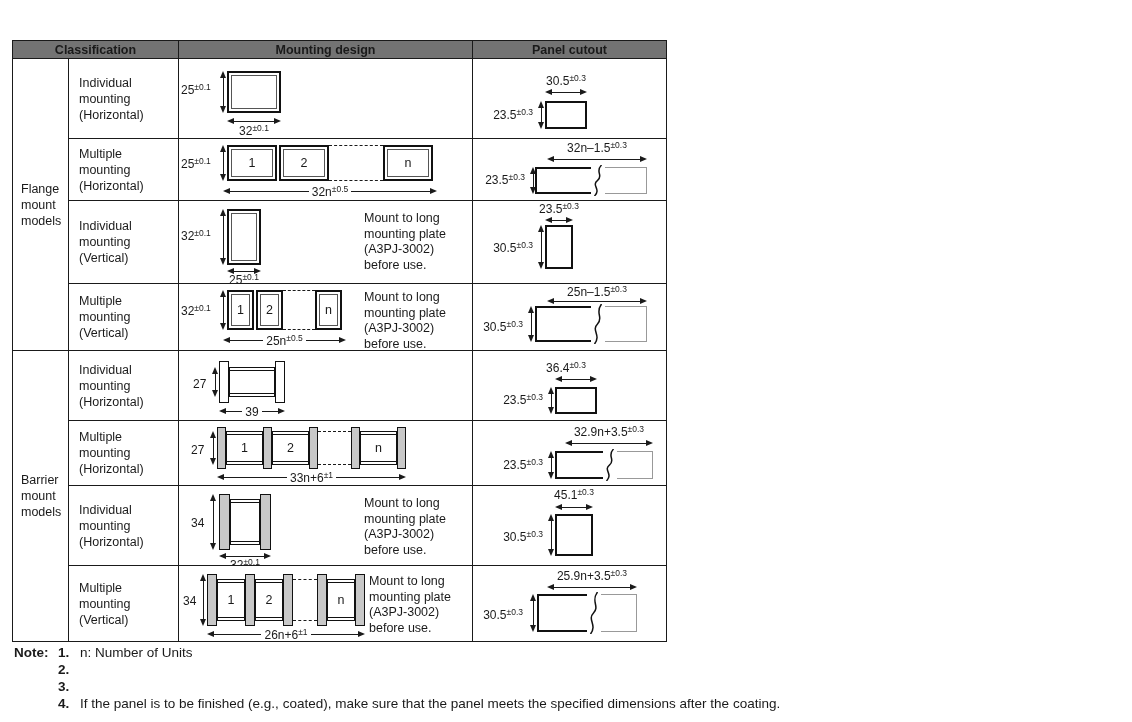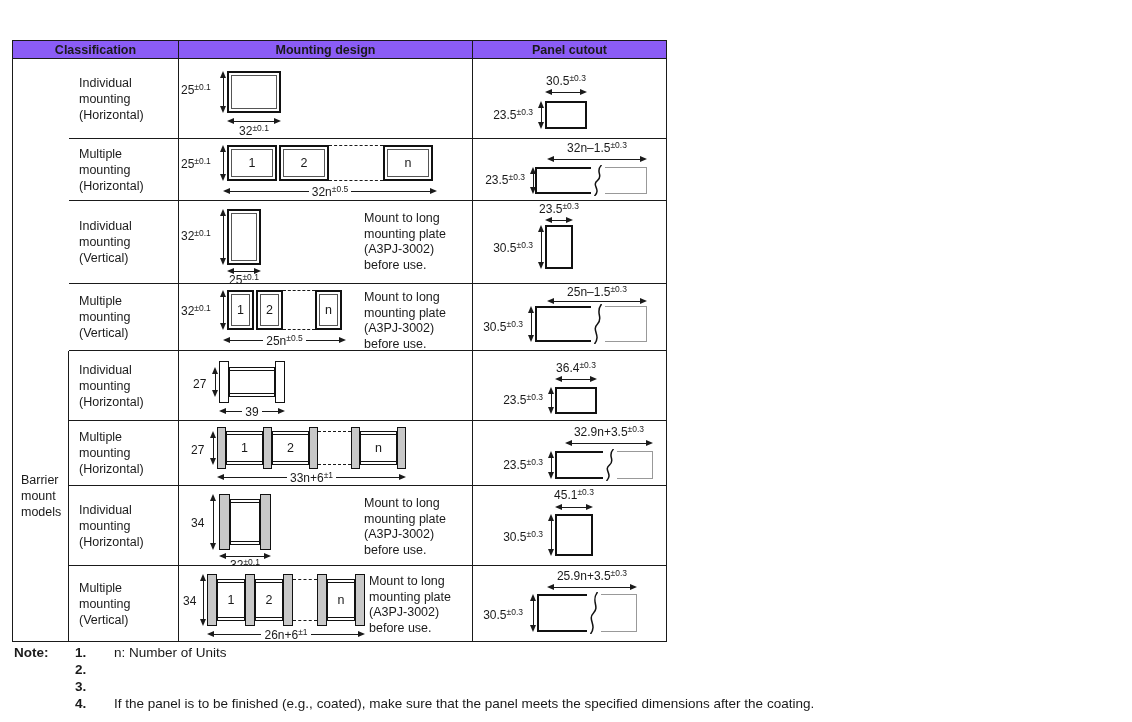--- a/index.html
+++ b/index.html
@@ -8,21 +8,21 @@
   .page { position:relative; width:1132px; height:722px; background:#fff; overflow:hidden; }
   .title { position:absolute; left:13px; top:8px; font-size:17.5px; font-weight:bold; letter-spacing:0.2px; }
 
   .tbl { position:absolute; left:12px; top:40px; display:grid;
          grid-template-columns:56px 110px 294px 193px;
          grid-template-rows:18px 80px 62px 83px 67px 70px 65px 80px 75px;
          border:1.5px solid #1a1a1a; background:#fff; }
   .c { position:relative; border-right:1px solid #1a1a1a; border-bottom:1px solid #1a1a1a; overflow:hidden; background:#fff; }
   .nbr { border-right:none; }
   .nbb { border-bottom:none; }
-  .hc { background:#8b5cf6; display:flex; align-items:center; justify-content:center;
+  .hc { background:#737373; display:flex; align-items:center; justify-content:center;
         font-size:12.5px; font-weight:bold; }
   .grp { display:flex; align-items:center; padding-left:8px; font-size:12.5px; line-height:1.28; }
   .cls { display:flex; align-items:center; padding:0 18px 0 10px; font-size:12.5px; line-height:1.28; }
 
   
   .dl { position:absolute; font-size:12px; white-space:nowrap; line-height:1; }
   .tol { font-size:8.5px; vertical-align:3.5px; }
   .tc { text-align:center; }
   .tr { text-align:right; }
   .dlc { font-size:12px; padding:0 3px; white-space:nowrap; line-height:1; background:#fff; }
@@ -54,36 +54,39 @@
 
   
   .cut  { position:absolute; border:2px solid #111; background:#fff; }
   .cutg { position:absolute; border:1px solid #999; border-left:none; background:#fff; }
   .wave { position:absolute; width:14px; background:#fff; }
   .wave svg { display:block; width:100%; height:100%; }
   .wave path { fill:none; stroke:#111; stroke-width:1.5; }
 
   
   .notes { position:absolute; left:14px; top:644px; font-size:13.5px; }
-  .nline { display:flex; line-height:17px;gap:17px; }
+  .nline { display:flex; line-height:17px; }
   .nlab { width:44px; font-weight:bold; }
   .nnum { width:22px; font-weight:bold; }
 </style>
 </head>
 <body>
 
 <div class="page">
 
 
   <div class="tbl">
 
     <div class="c hc" style="grid-area:1/1/2/3">Classification</div>
     <div class="c hc" style="grid-area:1/3">Mounting design</div>
     <div class="c hc nbr" style="grid-area:1/4">Panel cutout</div>
 
+    <div class="c grp" style="grid-area:2/1/6/2">
+      <span>Flange mount models</span>
+    </div>
     <div class="c grp nbb" style="grid-area:6/1/10/2">
       <span>Barrier mount models</span>
     </div>
 
     <div class="c cls" style="grid-area:2/2">
       <span>Individual mounting (Horizontal)</span>
     </div>
     <div class="c" style="grid-area:2/3">
       <span class="dl" style="left:2px;top:24px"><span>25</span><span class="tol">±0.1</span></span>
       <div class="vdim" style="left:40px;top:12px;height:42px">
@@ -266,21 +269,21 @@
       <div class="bar w" style="left:96px;top:10px;width:10px;height:42px"></div>
       <div class="hdl" style="left:40px;top:56px;width:66px">
           <i class="ah l"></i>
           <i class="hl"></i>
           <span class="dlc"><span>39</span><span class="tol"></span></span>
           <i class="hl"></i>
           <i class="ah r"></i>
         </div>
     </div>
     <div class="c nbr" style="grid-area:6/4">
-      <span class="dl tc" style="left:62px;top:10px;width:82px"><span>36.4</span><span class="tol">±0.3</span></span>
+      <span class="dl tc" style="left:52px;top:10px;width:82px"><span>36.4</span><span class="tol">±0.3</span></span>
       <div class="hdim" style="left:82px;top:24px;width:42px">
           <i class="ah l"></i>
           <i class="hl"></i>
           <i class="ah r"></i>
         </div>
       <span class="dl tr" style="left:20px;top:42px;width:50px"><span>23.5</span><span class="tol">±0.3</span></span>
       <div class="vdim" style="left:74px;top:36px;height:27px">
           <i class="ah u"></i>
           <i class="vl"></i>
           <i class="ah d"></i>

